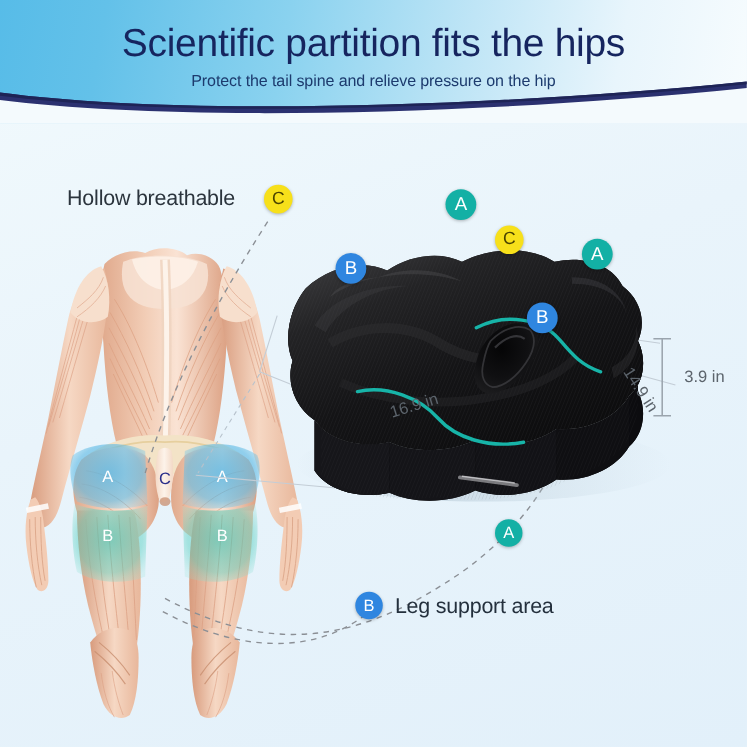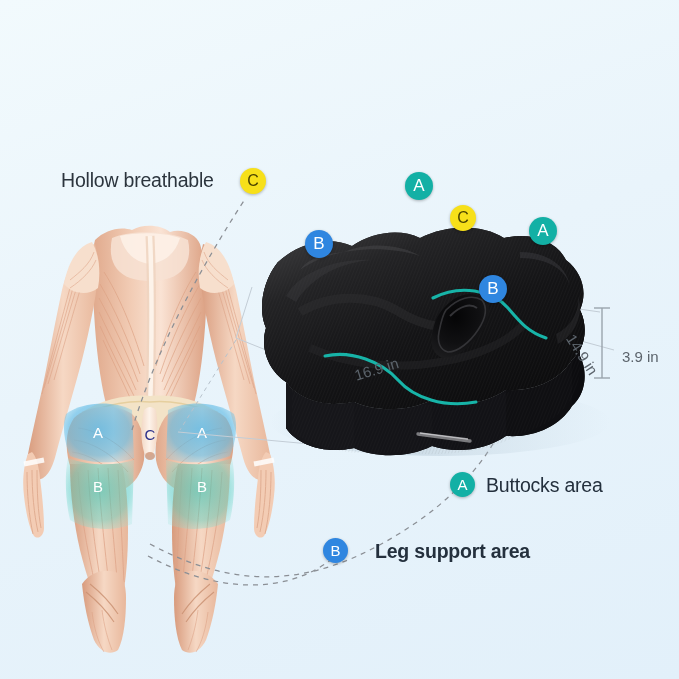--- a/index.html
+++ b/index.html
@@ -54,20 +54,34 @@
   .dim{position:absolute;font-size:15px;color:#5c646c;white-space:nowrap;
        font-family:"Liberation Sans", sans-serif;}
   .dim-h{transform:rotate(-17deg);transform-origin:left center;}
   .dim-d{transform:rotate(57deg);transform-origin:left center;}
 </style>
 </head>
 <body>
 
 <div id="page">
 
+  <div class="header">
+    <div class="header-bg"></div>
+
+    <svg class="header-svg" width="679" height="112" viewBox="0 0 679 112">
+
+      <path d="M0,88 C150,108 420,104 679,78 L679,112 L0,112 Z" fill="#f4fafd"></path>
+
+      <path d="M0,84 C150,104 420,100 679,74 L679,80 C420,106 150,110 0,91 Z" fill="#2b3170"></path>
+      <path d="M0,84 C150,104 420,100 679,74 L679,76.5 C420,102 150,106 0,87 Z" fill="#1e2456"></path>
+    </svg>
+
+    <div class="title">Scientific partition fits the hips</div>
+    <div class="subtitle">Protect the tail spine and relieve pressure on the hip</div>
+  </div>
 
   <div class="stage">
 
     <svg class="layer" viewBox="0 0 679 567">
       <defs>
         <linearGradient id="skin" x1="0" y1="0" x2="1" y2="0">
           <stop offset="0%" stop-color="#e0a98c"></stop>
           <stop offset="35%" stop-color="#f2cdb6"></stop>
           <stop offset="60%" stop-color="#fae3d4"></stop>
           <stop offset="100%" stop-color="#dca183"></stop>
@@ -453,28 +467,27 @@
     </div>
     <div class="badge blue" style="left:479px;top:163px;width:28px;height:28px;">
       <span>B</span>
     </div>
 
     <div class="hollow-text" style="left:49px;top:57px;margin-left:12px;">Hollow breathable</div>
     <div class="badge yellow" style="left:240px;top:56px;width:26px;height:26px;font-size:16px;">
       <span>C</span>
     </div>
 
-    <div class="dim" style="left:622px;top:236px;">3.9 in</div>
+    <div class="dim" style="left:622px;top:222px;">3.9 in</div>
     <div class="dim dim-h" style="left:355px;top:255px;">16.9 in</div>
     <div class="dim dim-d" style="left:570px;top:215px;">14.9 in</div>
 
     <div class="badge teal" style="left:450px;top:360px;width:25px;height:25px;font-size:15px;">
       <span>A</span>
     </div>
-    <div class="legend-text" style="left:486px;top:362px;">Buttocks area</div>
 
     <div class="badge blue" style="left:323px;top:426px;width:25px;height:25px;font-size:15px;">
       <span>B</span>
     </div>
-    <div class="legend-text" style="left:375px;top:428px;font-weight:bold;">Leg support area</div>
+    <div class="legend-text" style="left:359px;top:428px;">Leg support area</div>
 
   </div>
 </div>
 
 </body></html>

